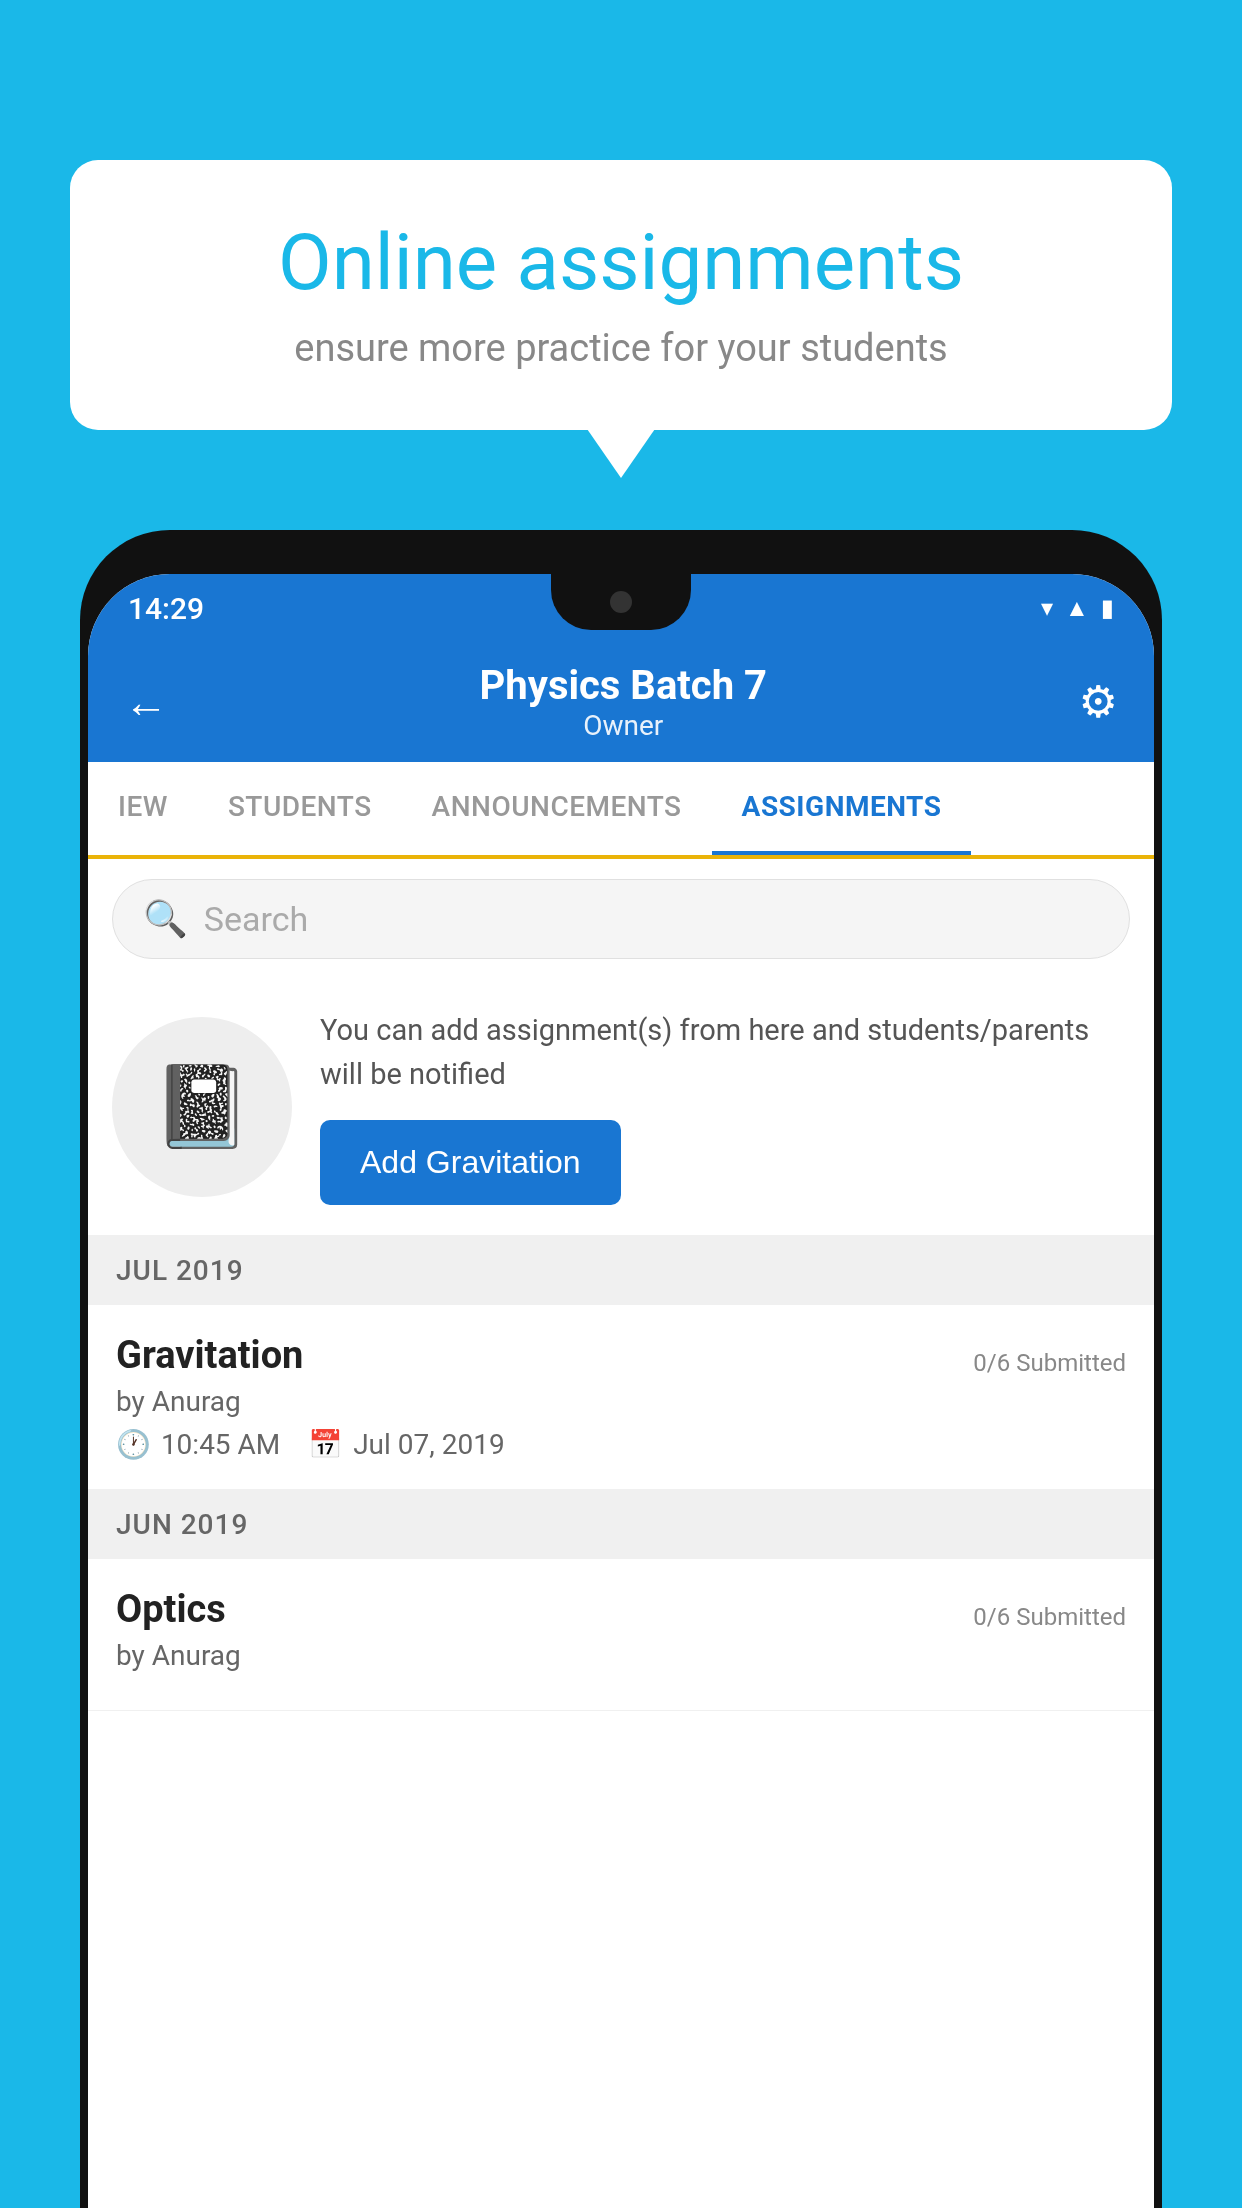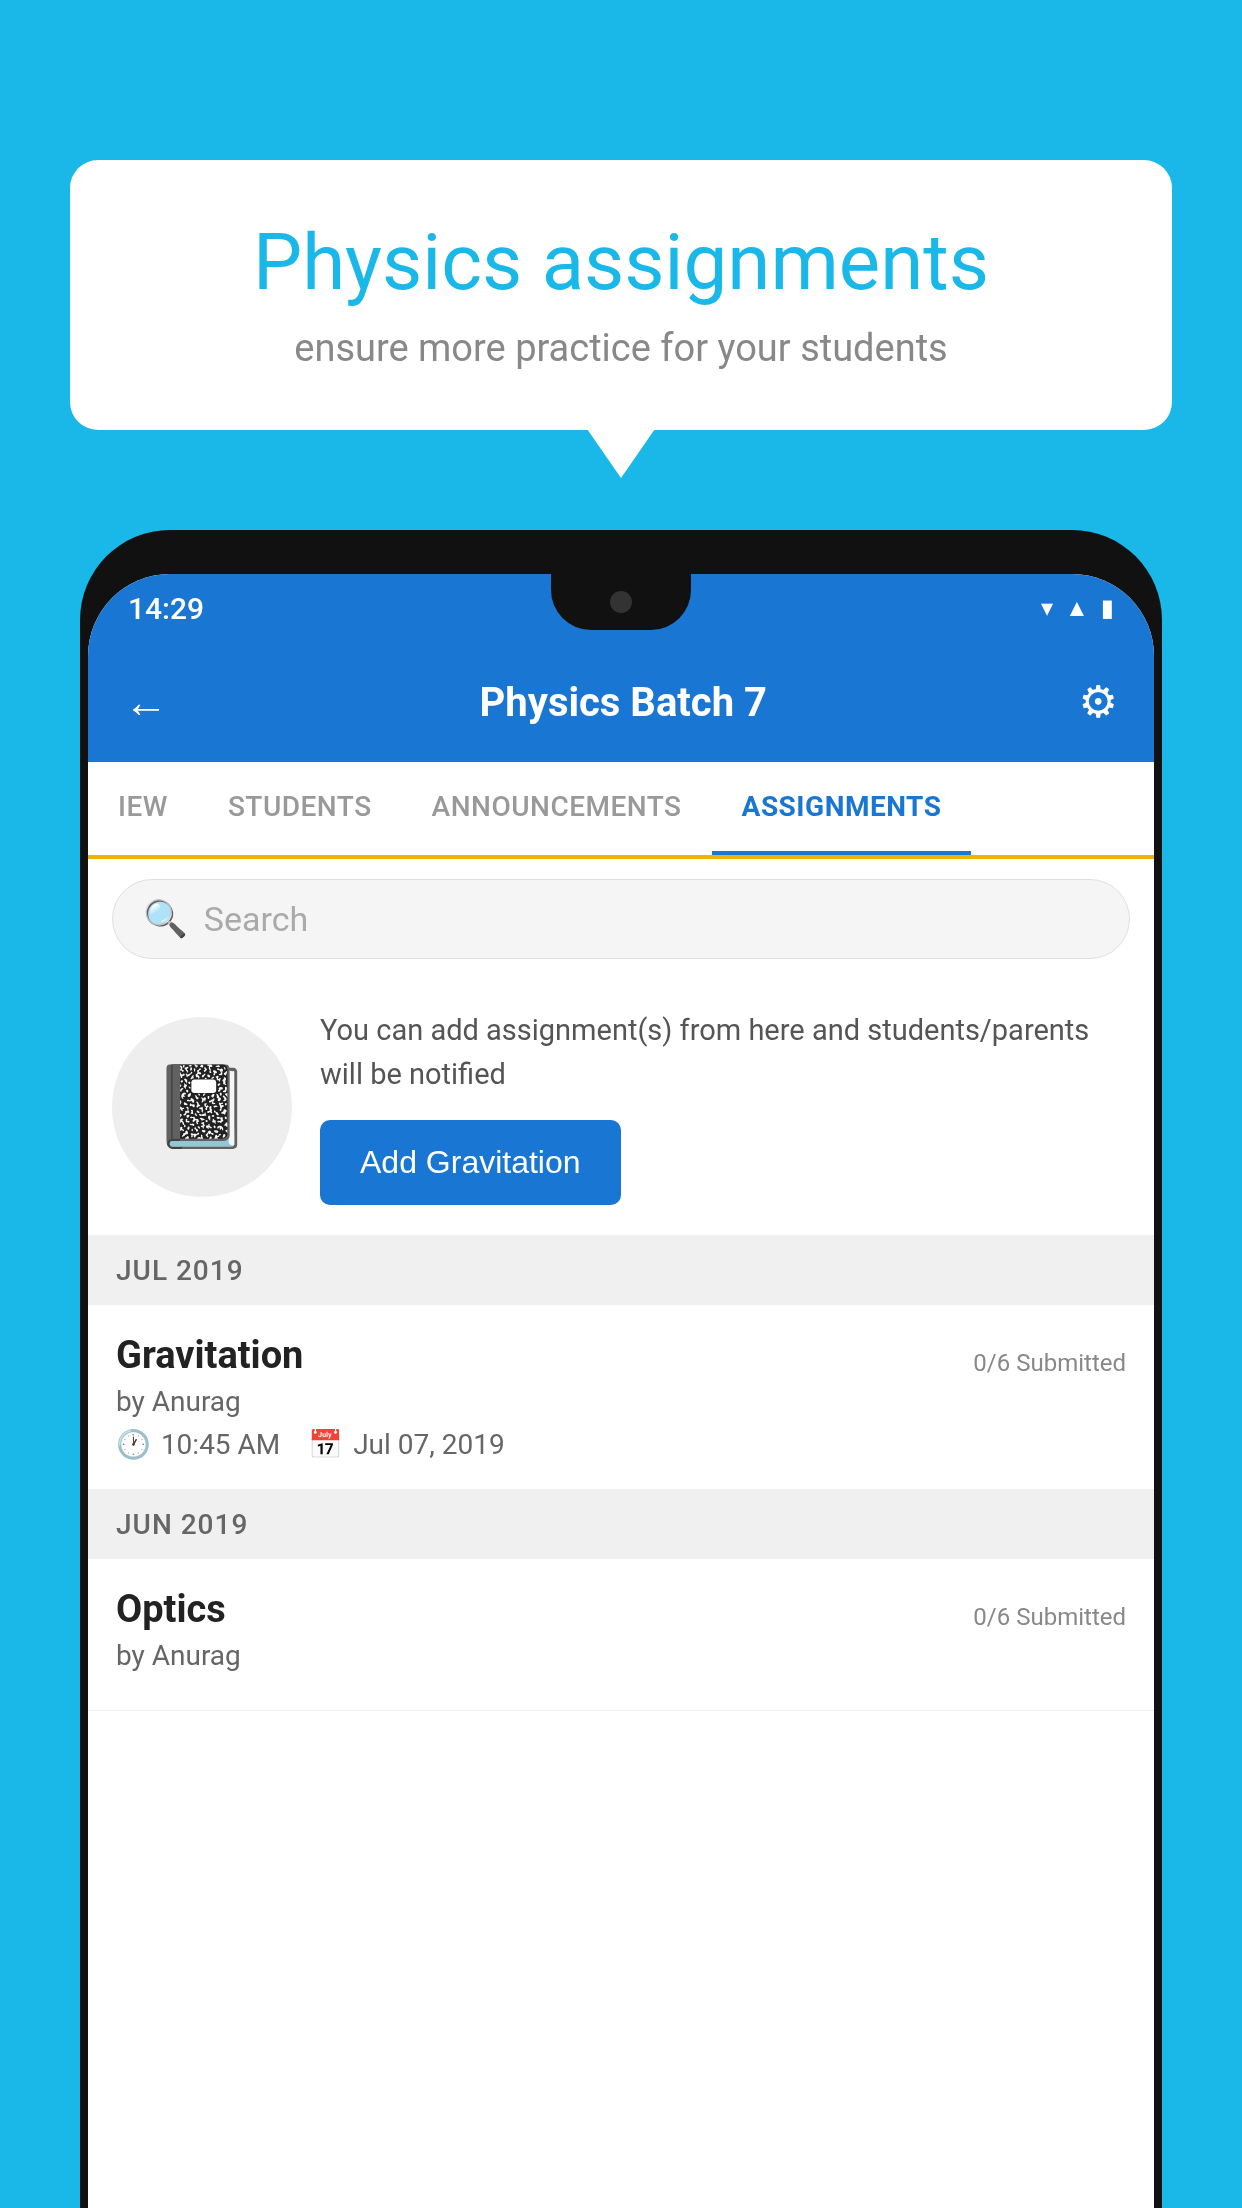--- a/index.html
+++ b/index.html
@@ -330,21 +330,21 @@
       display: flex;
       flex-direction: column;
       margin-top: 44px;
     }
   </style>
 </head>
 <body>
 
 <div class="speech-bubble-container">
   <div class="speech-bubble">
-    <div class="bubble-title">Physics assignments</div>
+    <div class="bubble-title">Online assignments</div>
     <div class="bubble-subtitle">ensure more practice for your students</div>
   </div>
 </div>
 
 <div class="phone-frame">
 
   <div class="phone-screen">
 
     <div class="status-bar">
       <span class="status-time">14:29</span>
@@ -355,20 +355,21 @@
         <span class="status-icon">▾</span>
         <span class="status-icon">▲</span>
         <span class="status-icon">▮</span>
       </div>
     </div>
 
     <div class="app-header">
       <span class="back-arrow">←</span>
       <div class="header-center">
         <div class="header-title">Physics Batch 7</div>
+        <div class="header-subtitle">Owner</div>
       </div>
       <span class="settings-icon">⚙</span>
     </div>
 
     <div class="tabs-container">
       <div class="tab">IEW</div>
       <div class="tab">STUDENTS</div>
       <div class="tab">ANNOUNCEMENTS</div>
       <div class="tab active">ASSIGNMENTS</div>
     </div>

